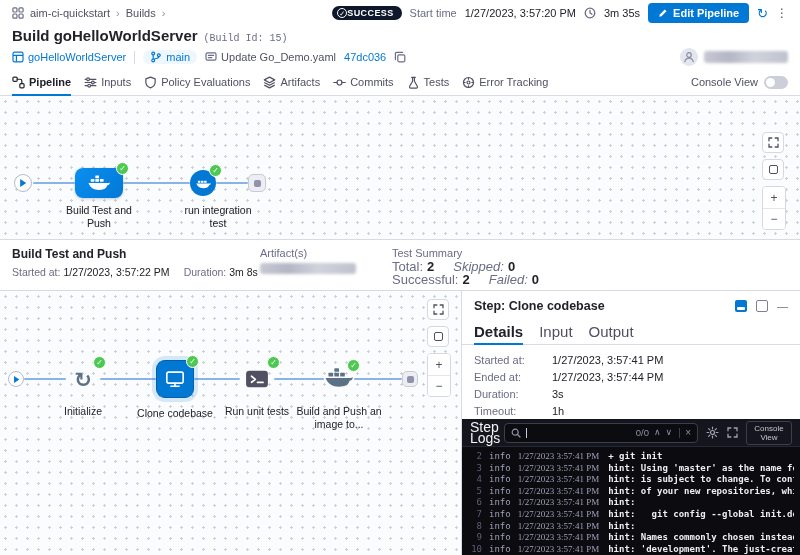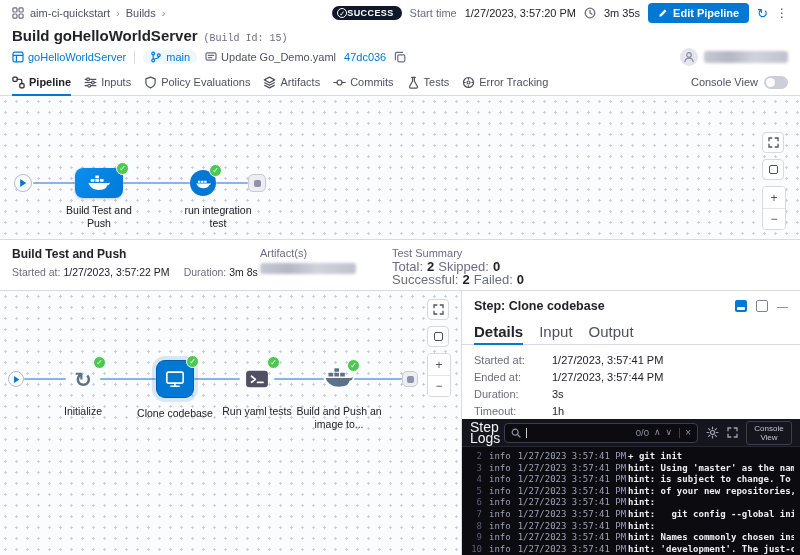--- a/index.html
+++ b/index.html
@@ -72,21 +72,21 @@
 
   
   .summary{height:52px;border-top:1px solid #d9dae5;border-bottom:1px solid #d9dae5;display:flex;gap:36px;padding:7px 12px;flex:0 0 auto;background:#fff;}
   .sum-main{width:212px;flex:0 0 auto;}
   .sum-title{font-size:12px;font-weight:700;margin-bottom:5px;}
   .sum-meta{display:flex;gap:14px;font-size:10.5px;white-space:nowrap;}
   .sum-head{font-size:11px;color:#6b6d85;margin-bottom:4px;}
   .redacted.wide{width:96px;height:11px;filter:blur(1.8px);}
   .test-line{font-size:13px;line-height:13px;display:flex;gap:4px;white-space:nowrap;}
   .tn{font-weight:700;color:#22222a;}
-  .tl2{margin-left:0;}
+  .tl2{margin-left:15px;font-style:italic;}
 
   
   .bottom{flex:1;display:flex;min-height:0;}
   .exec-canvas{width:462px;border-right:1px solid #d9dae5;flex:0 0 auto;}
   .step-panel{flex:1;display:flex;flex-direction:column;min-width:0;background:#fff;}
   .panel-head{display:flex;align-items:center;padding:8px 12px 6px;flex:0 0 auto;height:28px;}
   .panel-title{font-size:12.5px;font-weight:700;}
   .panel-icons{margin-left:auto;display:flex;align-items:center;gap:9px;color:#6b6d85;}
   .pi{cursor:pointer;display:inline-flex;align-items:center;justify-content:center;}
   .pi.blue{position:relative;width:12px;height:12px;border-radius:2px;background:#0278d5;}
@@ -110,21 +110,21 @@
   .log-search .spacer{flex:1;}
   .cursor{width:1px;height:10px;background:#c9cad8;flex:0 0 auto;}
   .nav{cursor:pointer;font-size:9px;color:#8f91a8;line-height:1;}
   .nav.close{border-left:1px solid #3c3d4f;padding-left:5px;margin-left:2px;font-size:10px;}
   .tbic{color:#9fa1b5;display:inline-flex;cursor:pointer;flex:0 0 auto;}
   .console-btn{background:transparent;border:1px solid #3c3d4f;border-radius:3px;color:#c3c4d4;font-size:8px;line-height:9px;padding:2px 4px;width:46px;font-family:inherit;cursor:pointer;text-align:center;flex:0 0 auto;}
   .log-body{flex:1;min-height:0;overflow:hidden;padding:4px 6px;font-family:"DejaVu Sans Mono","Liberation Mono",monospace;font-size:9px;line-height:11.6px;}
   .log-row{display:flex;white-space:pre;}
   .ln{width:14px;text-align:right;color:#5d5e77;flex:0 0 auto;margin-right:7px;}
   .lvl{color:#9fa1b8;margin-right:7px;flex:0 0 auto;}
-  .ltime{color:#9fa1b8;margin-right:2px;flex:0 0 auto;}
+  .ltime{color:#9fa1b8;margin-right:9px;flex:0 0 auto;font-family:Liberation Serif, serif;}
   .lmsg{color:#ededf2;overflow:hidden;font-weight:bold;}
 
   svg{display:block;}
 </style>
 </head>
 <body>
 
 <div class="page">
 
   <header class="topbar">
@@ -438,21 +438,21 @@
               <path d="M0.5 8.5 h21.5 c1.2 0 2-0.6 2-0.6 s-0.6 3-3 3 c-0.8 3.5-4.2 5.1-9 5.1 c-5.5 0-9.8-2.5-11.5-7.5 z"></path>
             </svg>
         </span>
         <span class="check">✓</span>
       </div>
 
       <div class="end-node" style="left:402px;top:80px;width:16px;height:16px;"></div>
 
       <div class="nlabel" style="left:43px;top:114px;width:80px;">Initialize</div>
       <div class="nlabel" style="left:135px;top:116px;width:80px;">Clone codebase</div>
-      <div class="nlabel" style="left:217px;top:114px;width:80px;">Run yaml tests</div>
+      <div class="nlabel" style="left:217px;top:114px;width:80px;">Run unit tests</div>
       <div class="nlabel" style="left:295px;top:114px;width:88px;">Build and Push an image to...</div>
 
       <div class="canvas-controls" style="right:10px;top:8px;">
         <button class="cbtn">
           <svg width="11" height="11" viewBox="0 0 11 11" fill="none" stroke="currentColor" stroke-width="1.3" stroke-linecap="round">
               <path d="M1 3.8 V1 h2.8 M7.2 1 H10 v2.8 M10 7.2 V10 H7.2 M3.8 10 H1 V7.2"></path>
             </svg>
         </button>
         <button class="cbtn">
             <span class="fit-box"></span>

